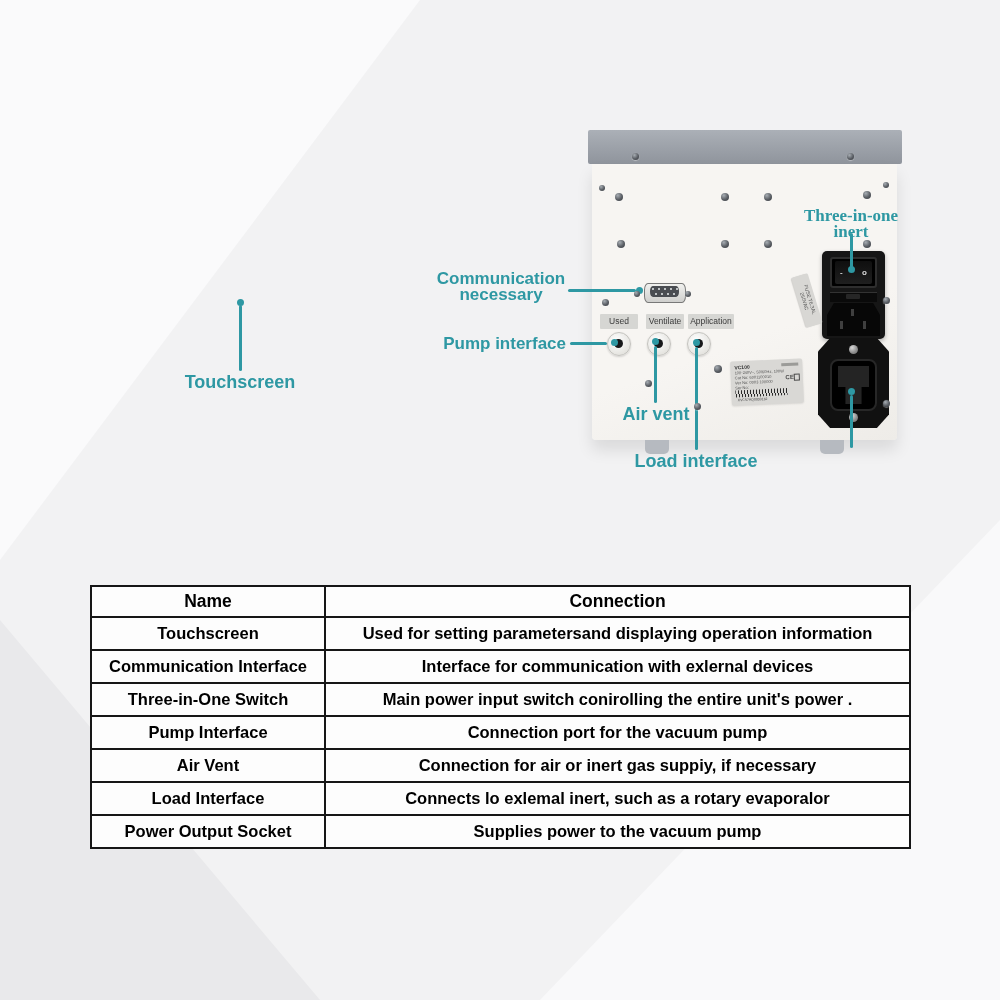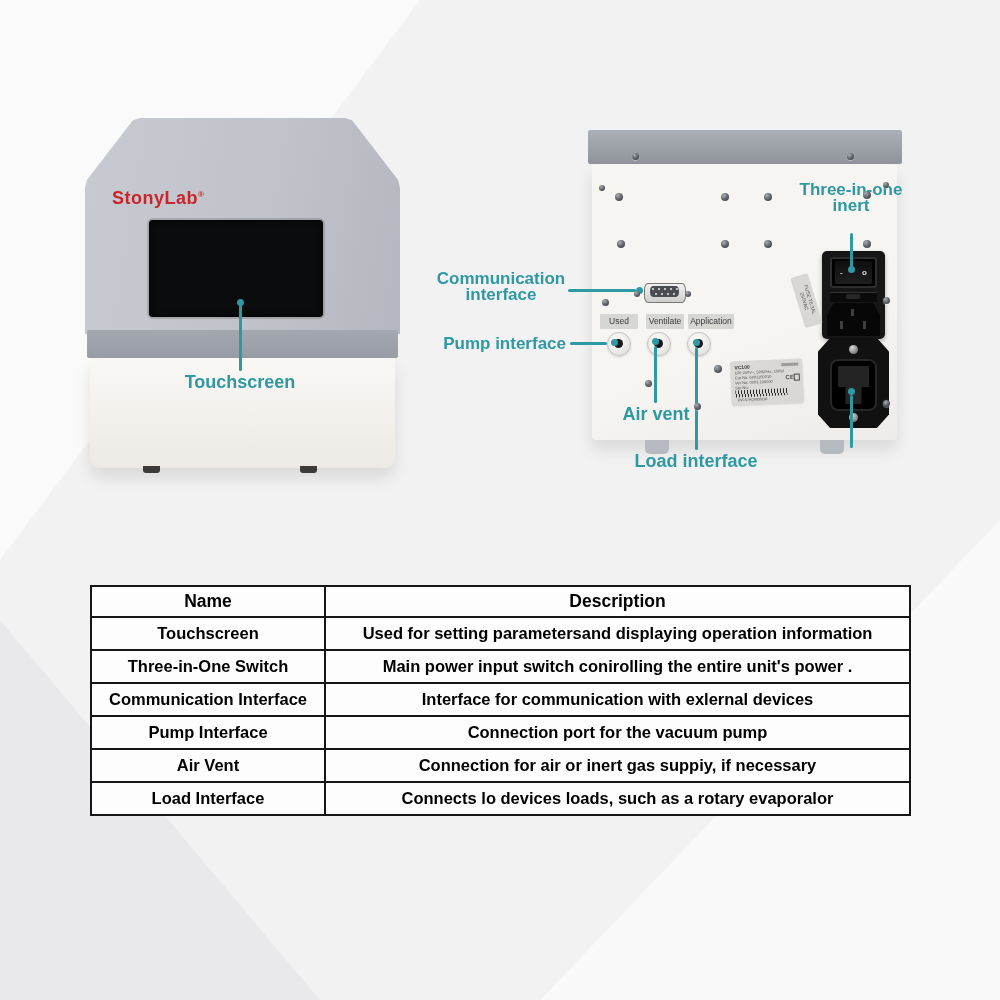--- a/index.html
+++ b/index.html
@@ -34,31 +34,20 @@
   .col-name{width:234px;}
 </style>
 </head>
 <body>
 
 <div id="canvas">
   <div class="abs bg-tl"></div>
   <div class="abs bg-bl"></div>
   <div class="abs bg-br"></div>
 
-  <div class="abs" style="left:85px;top:112px;width:315px;height:365px;">
-    <div class="abs" style="left:0;top:6px;width:315px;height:216px;background:linear-gradient(100deg,#c7cad1 0%,#bfc2c9 60%,#b4b7bf 100%);clip-path:polygon(17.5% 0,82.5% 0,84.8% 1%,99.4% 28.7%,100% 32.4%,100% 100%,0 100%,0 32.4%,0.6% 28.7%,15.2% 1%);"></div>
-    <div class="abs" style="left:2px;top:218px;width:311px;height:28px;background:linear-gradient(#a3a7b0,#989ca5);border-radius:2px;"></div>
-    <div class="abs" style="left:5px;top:246px;width:305px;height:110px;background:linear-gradient(#faf8f5,#edeae5);border-radius:0 0 10px 10px;box-shadow:0 10px 16px rgba(0,0,0,.10);"></div>
-    <div class="abs" style="left:58px;top:354px;width:17px;height:7px;background:#3b3b3b;border-radius:0 0 3px 3px;"></div>
-    <div class="abs" style="left:215px;top:354px;width:17px;height:7px;background:#3b3b3b;border-radius:0 0 3px 3px;"></div>
-    <div class="abs" style="left:27px;top:76px;color:var(--red);font-size:18px;font-weight:600;letter-spacing:.5px;">
-      <span>StonyLab</span><sup style="font-size:8px;">®</sup>
-    </div>
-    <div class="abs" style="left:64px;top:108px;width:174px;height:97px;background:#0b0c0e;border-radius:4px;box-shadow:inset 0 0 6px #000, 0 0 0 2px rgba(0,0,0,.15);"></div>
-  </div>
 
   <div class="cl-dot" style="left:237px;top:299px;"></div>
   <div class="cl-line" style="left:239px;top:305px;width:3px;height:66px;"></div>
   <div class="callout" style="left:157px;top:374px;width:166px;">Touchscreen</div>
 
   <div class="abs" style="left:588px;top:130px;width:314px;height:34px;background:linear-gradient(#abb0b7,#8f949c);border-radius:2px;"></div>
   <div class="abs" style="left:592px;top:164px;width:305px;height:276px;background:linear-gradient(160deg,#f7f5f2 60%,#eeece8);border-radius:0 0 4px 4px;box-shadow:0 10px 16px rgba(0,0,0,.10);"></div>
   <div class="abs" style="left:645px;top:440px;width:24px;height:14px;background:#b6bac0;border-radius:0 0 5px 5px;"></div>
   <div class="abs" style="left:820px;top:440px;width:24px;height:14px;background:#b6bac0;border-radius:0 0 5px 5px;"></div>
 
@@ -107,80 +96,84 @@
   </div>
 
   <div class="abs" style="left:818px;top:338px;width:71px;height:90px;background:#111;clip-path:polygon(17% 0,83% 0,100% 15%,100% 85%,83% 100%,17% 100%,0 85%,0 15%);"></div>
   <div class="silver-screw" style="left:849px;top:345px;width:9px;height:9px;"></div>
   <div class="silver-screw" style="left:849px;top:413px;width:9px;height:9px;"></div>
   <div class="abs" style="left:830px;top:359px;width:47px;height:52px;background:#000;border:2px solid #272727;border-radius:8px;box-sizing:border-box;"></div>
   <div class="abs" style="left:838px;top:366px;width:31px;height:38px;background:#242424;clip-path:polygon(0 0,100% 0,100% 55%,76% 55%,76% 100%,24% 100%,24% 55%,0 55%);"></div>
 
   <div class="callout small" style="left:420px;top:271px;width:162px;">
     <div>Communication</div>
-    <div>interface</div>
+    <div>necessary</div>
   </div>
   <div class="cl-line" style="left:568px;top:289px;width:68px;height:3px;"></div>
   <div class="cl-dot" style="left:636px;top:287px;"></div>
 
   <div class="callout small" style="left:418px;top:336px;width:148px;text-align:right;">Pump interface</div>
   <div class="cl-line" style="left:570px;top:342px;width:37px;height:3px;"></div>
   <div class="cl-dot" style="left:611px;top:339px;"></div>
 
   <div class="cl-dot" style="left:652px;top:338px;"></div>
   <div class="cl-line" style="left:654px;top:346px;width:3px;height:57px;"></div>
   <div class="callout" style="left:610px;top:406px;width:92px;">Air vent</div>
 
   <div class="cl-dot" style="left:693px;top:339px;"></div>
   <div class="cl-line" style="left:695px;top:347px;width:3px;height:103px;"></div>
   <div class="callout" style="left:625px;top:453px;width:142px;">Load interface</div>
 
-  <div class="callout small" style="left:788px;top:182px;width:126px;">
+  <div class="callout small" style="left:788px;top:208px;width:126px;font-family:Liberation Serif, serif;">
     <div>Three-in-one</div>
     <div>inert</div>
   </div>
   <div class="cl-line" style="left:850px;top:233px;width:3px;height:36px;"></div>
   <div class="cl-dot" style="left:848px;top:266px;"></div>
 
   <div class="cl-dot" style="left:848px;top:388px;"></div>
   <div class="cl-line" style="left:850px;top:395px;width:3px;height:53px;"></div>
 
   <table id="spec-table">
     <colgroup>
         <col class="col-name">
         <col>
       </colgroup>
     <tbody>
         <tr>
       <th>Name</th>
-      <th>Description</th>
+      <th>Connection</th>
     </tr>
     <tr>
       <td>Touchscreen</td>
       <td>Used for setting parametersand displaying operation information</td>
     </tr>
     <tr>
+      <td>Communication Interface</td>
+      <td>Interface for communication with exlernal devices</td>
+    </tr>
+    <tr>
       <td>Three-in-One Switch</td>
       <td>Main power input switch conirolling the entire unit's power .</td>
     </tr>
     <tr>
-      <td>Communication Interface</td>
-      <td>Interface for communication with exlernal devices</td>
-    </tr>
-    <tr>
       <td>Pump Interface</td>
       <td>Connection port for the vacuum pump</td>
     </tr>
     <tr>
       <td>Air Vent</td>
       <td>Connection for air or inert gas suppiy, if necessary</td>
     </tr>
     <tr>
       <td>Load Interface</td>
-      <td>Connects lo devices loads, such as a rotary evaporalor</td>
+      <td>Connects lo exlemal inert, such as a rotary evaporalor</td>
+    </tr>
+    <tr>
+      <td>Power Output Socket</td>
+      <td>Supplies power to the vacuum pump</td>
     </tr>
   </tbody>
     </table>
 <div class="screw" style="left: 631.5px; top: 152.5px; width: 7px; height: 7px;"></div>
     <div class="screw" style="left: 846.5px; top: 152.5px; width: 7px; height: 7px;"></div>
     <div class="screw" style="left: 599px; top: 185px; width: 6px; height: 6px;"></div>
     <div class="screw" style="left: 615px; top: 193px; width: 8px; height: 8px;"></div>
     <div class="screw" style="left: 721px; top: 193px; width: 8px; height: 8px;"></div>
     <div class="screw" style="left: 764px; top: 193px; width: 8px; height: 8px;"></div>
     <div class="screw" style="left: 863px; top: 191px; width: 8px; height: 8px;"></div>

